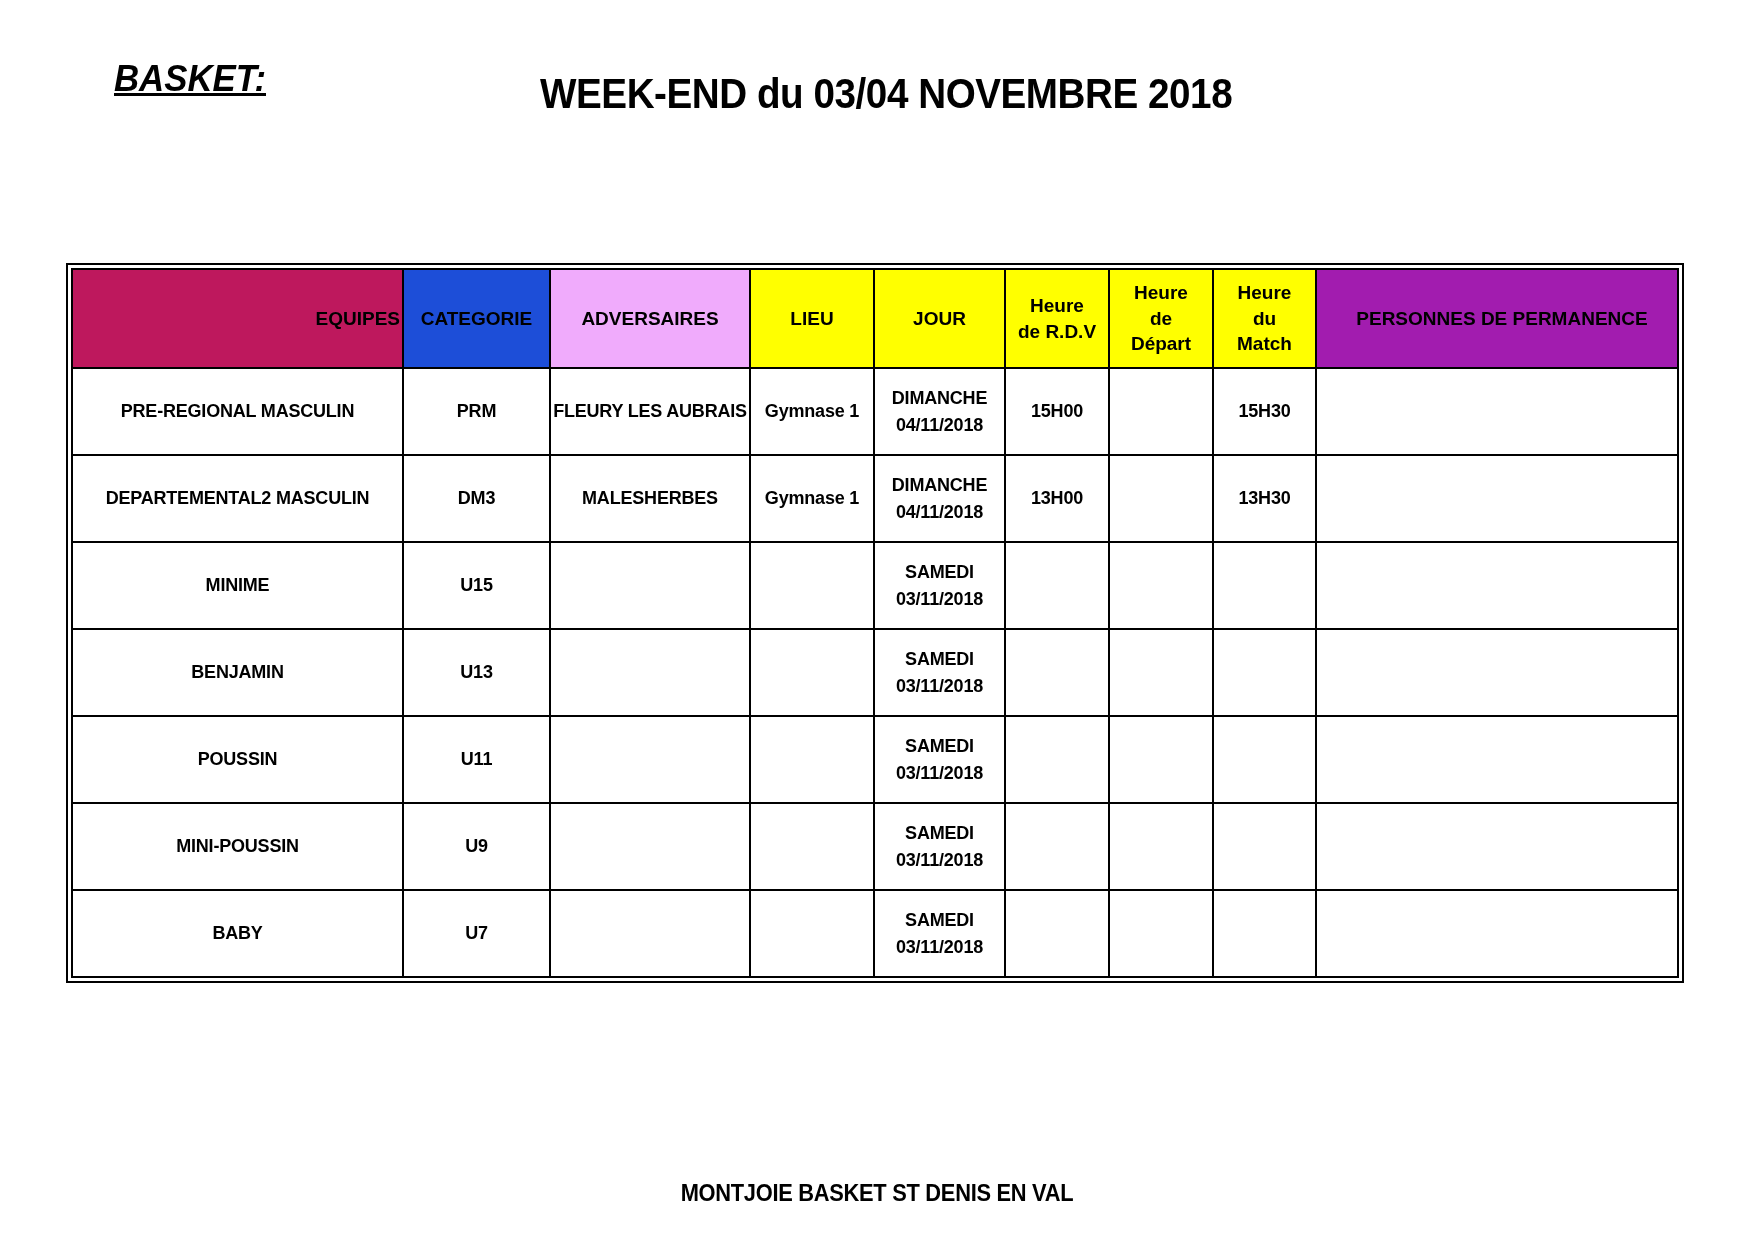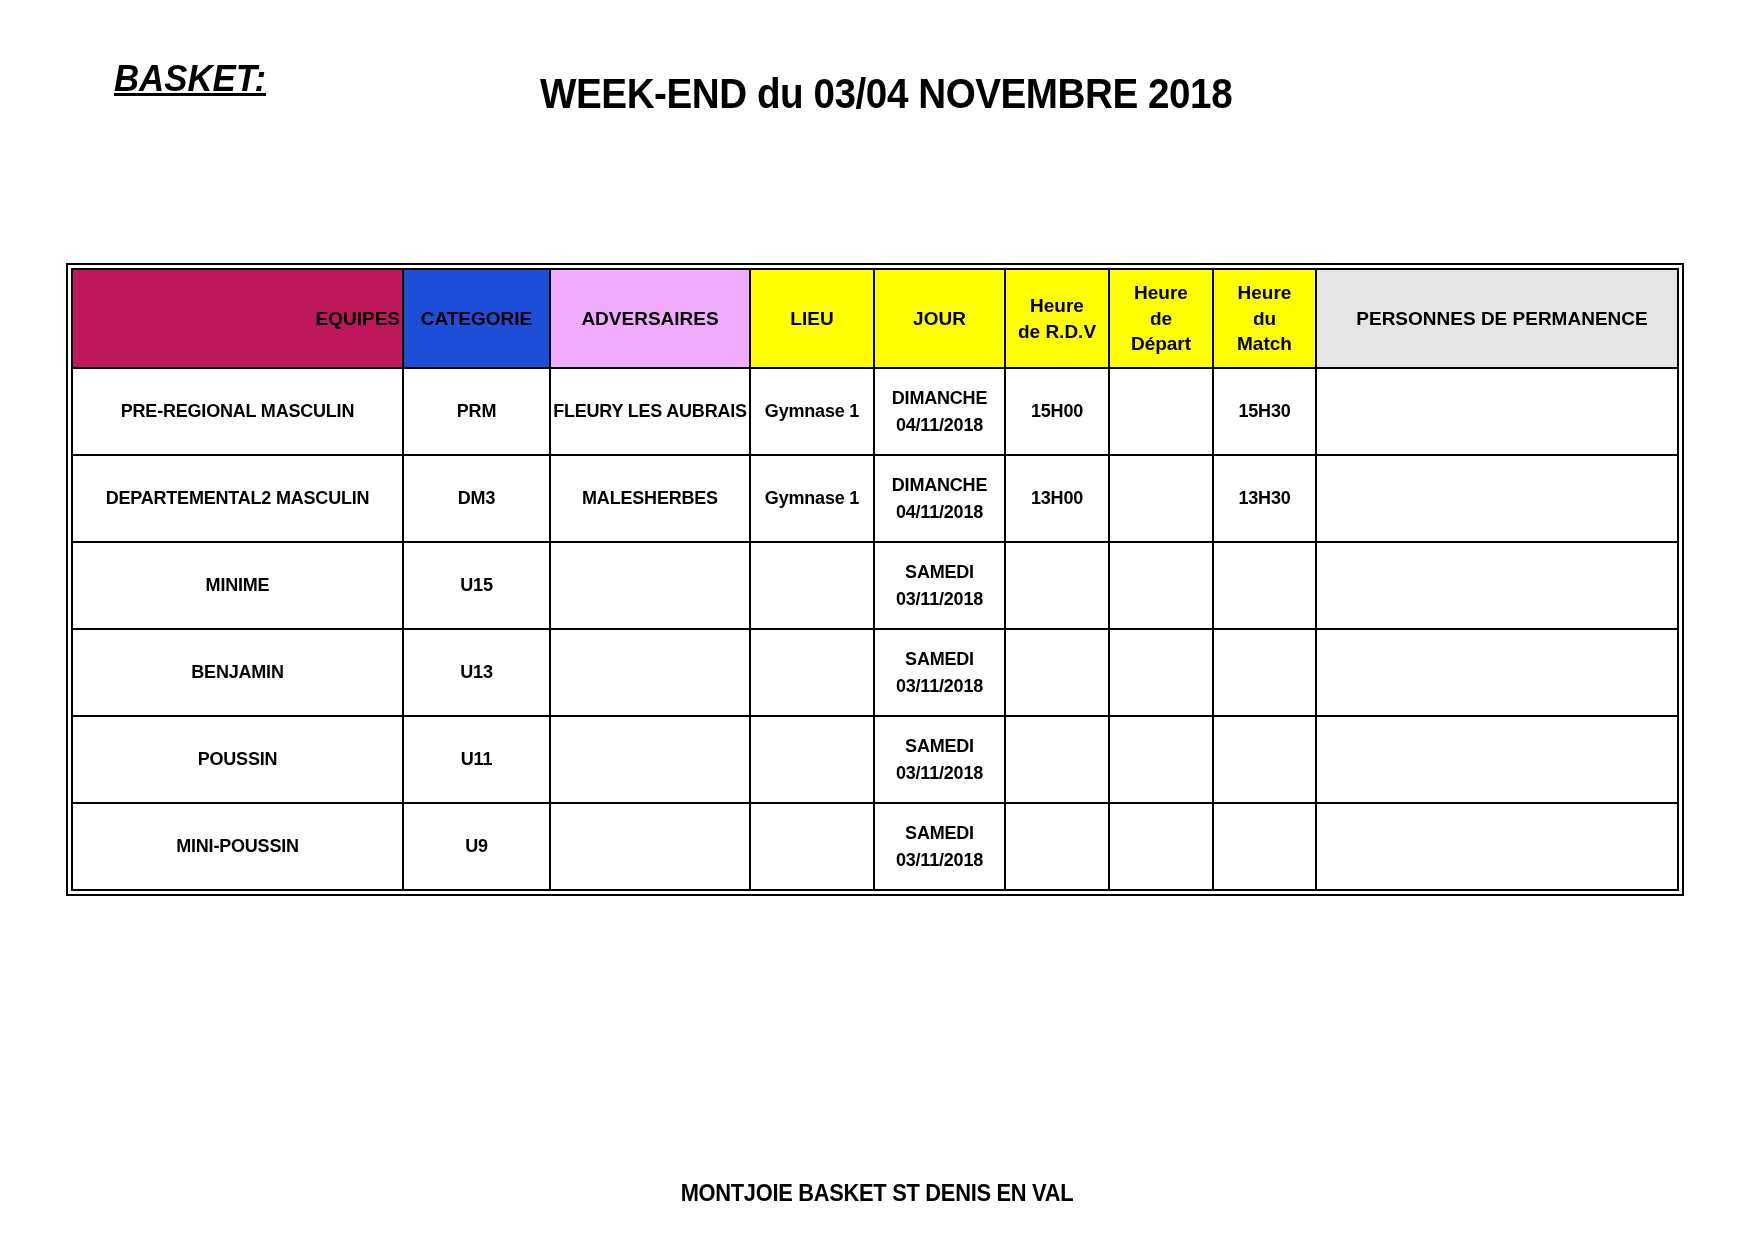--- a/index.html
+++ b/index.html
@@ -111,21 +111,21 @@
             <th style="background: rgb(255, 255, 0);">LIEU</th>
             <th style="background: rgb(255, 255, 0); margin-left: 30px;">JOUR</th>
             <th style="background: rgb(255, 255, 0);">Heure
 de R.D.V</th>
             <th style="background: rgb(255, 255, 0);">Heure
 de
 Départ</th>
             <th style="background: rgb(255, 255, 0);">Heure
 du
 Match</th>
-            <th style="background: #e5e5e5; padding-left: 12px;">PERSONNES DE PERMANENCE</th>
+            <th style="background: #a21caf; padding-left: 12px;">PERSONNES DE PERMANENCE</th>
           </tr>
         </thead>
       <tbody>
           <tr>
             <td>PRE-REGIONAL MASCULIN</td>
             <td>PRM</td>
             <td>FLEURY LES AUBRAIS</td>
             <td>Gymnase 1</td>
             <td>DIMANCHE
 04/11/2018</td>
@@ -187,19 +187,31 @@
             <td>U9</td>
             <td></td>
             <td></td>
             <td>SAMEDI
 03/11/2018</td>
             <td></td>
             <td></td>
             <td></td>
             <td></td>
           </tr>
+          <tr>
+            <td>BABY</td>
+            <td>U7</td>
+            <td></td>
+            <td></td>
+            <td>SAMEDI
+03/11/2018</td>
+            <td></td>
+            <td></td>
+            <td></td>
+            <td></td>
+          </tr>
         </tbody>
     </table>
   </div>
 
   <div class="footer-club">MONTJOIE BASKET ST DENIS EN VAL</div>
 
 </div>
 
 </body></html>

